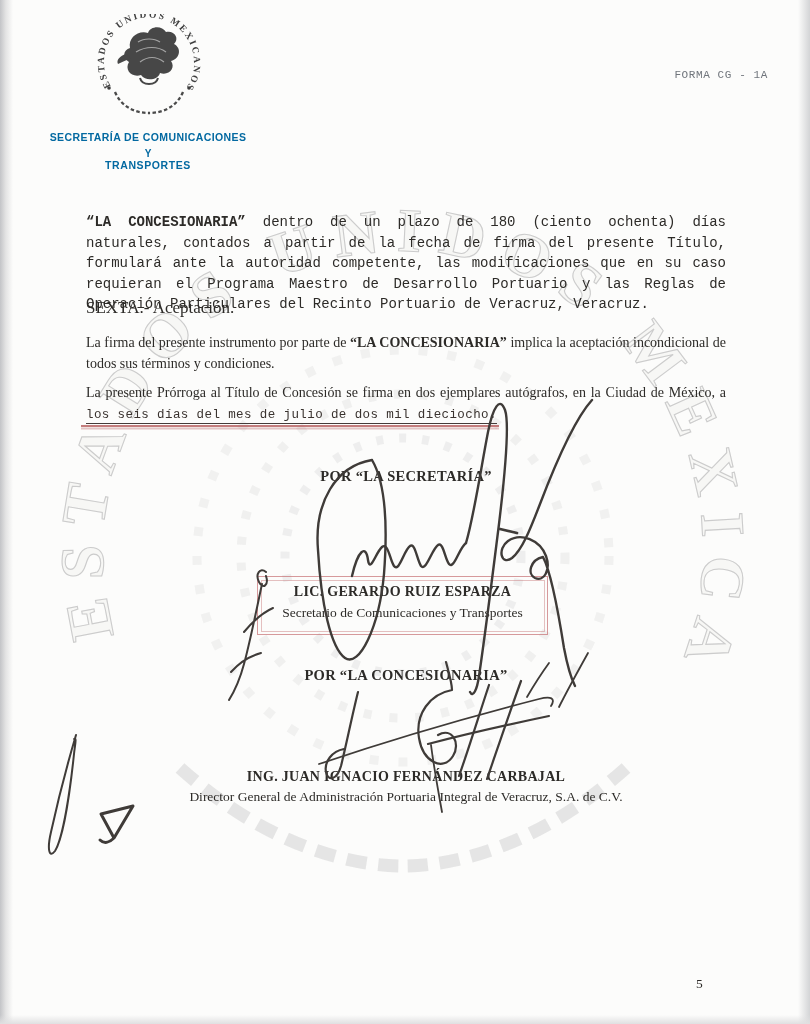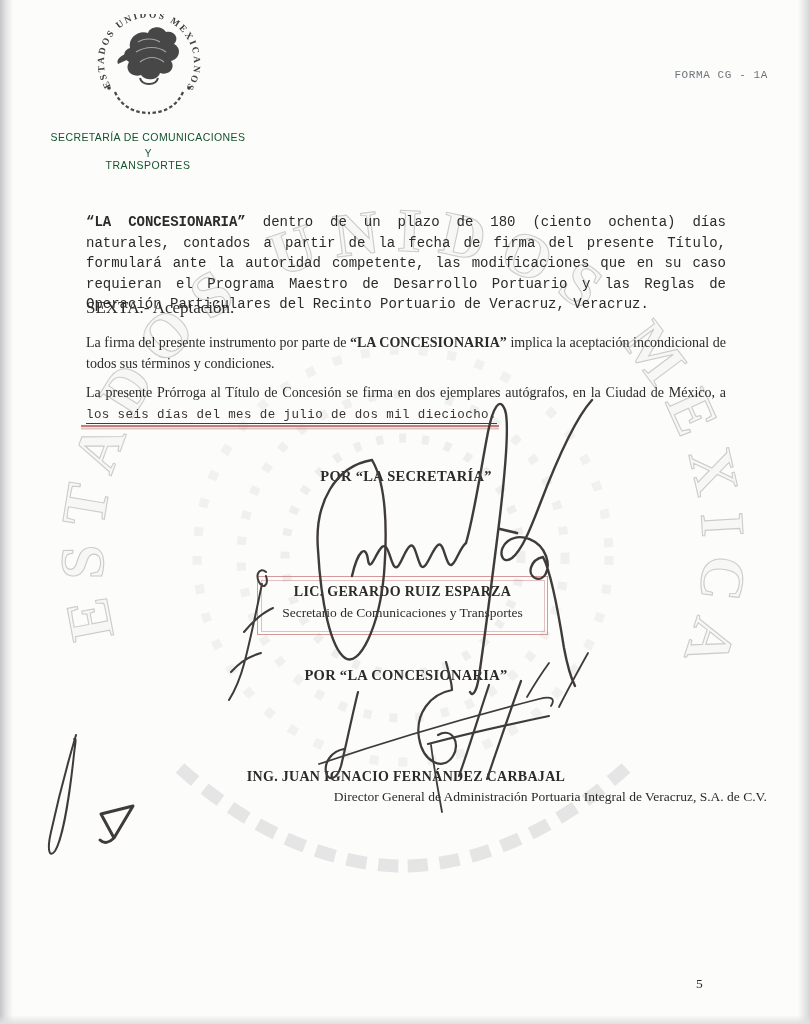--- a/index.html
+++ b/index.html
@@ -18,21 +18,21 @@
 
   .watermark{position:absolute;left:0;top:0;z-index:0;}
   .ink{position:absolute;left:0;top:0;z-index:4;pointer-events:none;}
 
   .form-code{position:absolute;top:25px;right:42px;z-index:2;
     font-family:Liberation Mono, monospace;font-size:11px;color:#70757c;letter-spacing:.6px;margin-top:44px;}
 
   .crest{position:absolute;left:90px;top:14px;width:118px;height:112px;z-index:2;}
 
   .agency{position:absolute;left:18px;top:131px;width:260px;z-index:2;text-align:center;
-    font-family:"Liberation Sans", sans-serif;font-weight:400;color:#14532d;}
+    font-family:"Liberation Sans", sans-serif;font-weight:700;color:#0369a1;}
   .agency .l1{font-size:10.5px;letter-spacing:.4px;}
   .agency .l2{font-size:10px;margin-top:5px;}
   .agency .l3{font-size:10.5px;letter-spacing:.6px;}
 
   .para{position:absolute;left:86px;width:640px;z-index:2;
     font-size:14px;line-height:20.5px;text-align:justify;}
   .p1{top:212px;font-family:Liberation Mono, monospace;}
   .clause{position:absolute;left:86px;top:298px;z-index:2;font-size:17px;font-weight:400;}
   .p2{top:333px;}
   .p3{top:383px;}
@@ -50,21 +50,21 @@
   .red-box{position:absolute;left:257px;top:576px;width:289px;height:57px;z-index:1;
     border:1.5px solid rgba(193,100,103,.65);}
   .red-box::before{content:"";position:absolute;inset:2.5px;border:1px solid rgba(193,100,103,.4);}
   .red-box .name{position:absolute;left:0;right:0;top:7px;text-align:center;
     font-size:14px;font-weight:700;letter-spacing:.3px;}
   .red-box .title{position:absolute;left:0;right:0;top:28px;text-align:center;font-size:13.5px;}
 
   .name-block{position:absolute;left:45px;width:722px;z-index:2;text-align:center;}
   .nb2{top:769px;}
   .name-block .name{font-size:14px;font-weight:700;letter-spacing:.3px;}
-  .name-block .title{font-size:13.5px;margin-top:4px;text-align:right;}
+  .name-block .title{font-size:13.5px;margin-top:4px;}
 
   .page-number{position:absolute;left:696px;top:976px;z-index:2;font-size:13.5px;}
 </style>
 </head>
 <body>
 
 <div class="page">
 
   <svg class="watermark" width="810" height="1024" viewBox="0 0 810 1024">
     <defs>

